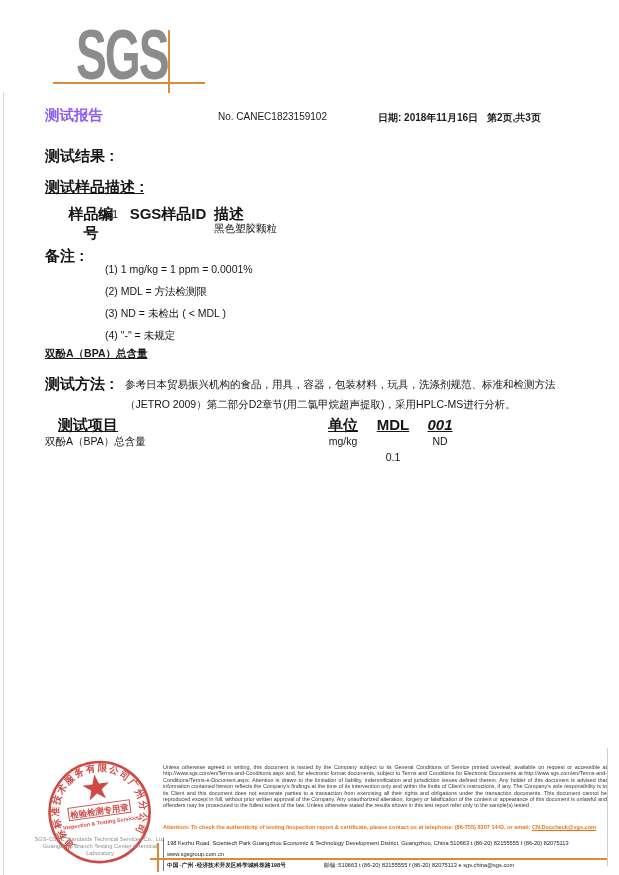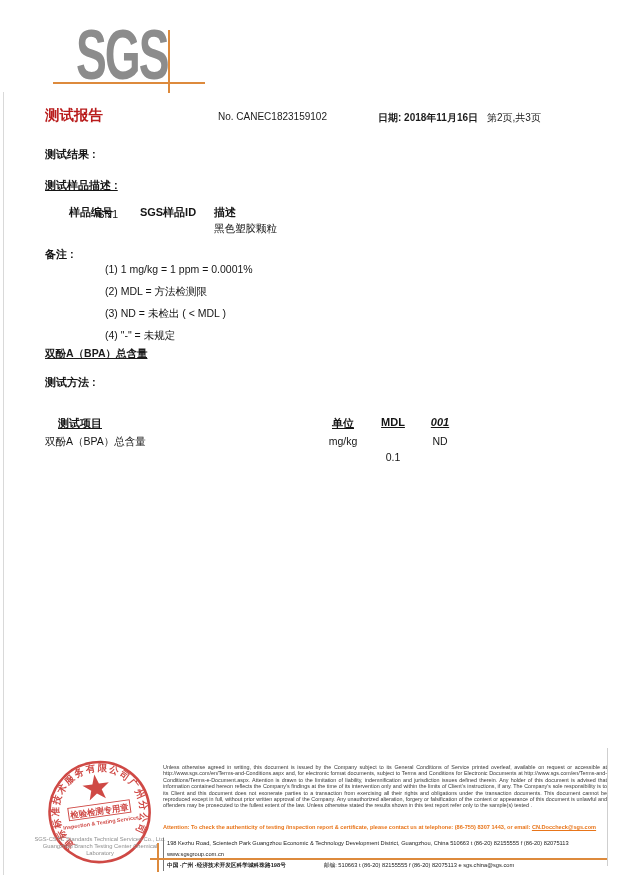--- a/index.html
+++ b/index.html
@@ -8,26 +8,26 @@
     font-family:"Liberation Sans","DejaVu Sans",sans-serif;color:#1c1c1c;padding-left:12px;
   }
   .abs{position:absolute;}
   
   .logo-text{
     left:76px;top:20px;font-size:70px;line-height:1;font-weight:bold;color:#8c8c8c;
     transform:scaleX(0.66);transform-origin:left top;letter-spacing:-3px;
   }
   .cross-h{left:53px;top:82px;width:152px;height:2px;background:#dd8a3c;}
   .cross-v{left:168px;top:30px;width:2px;height:63px;background:#dd8a3c;}
-  .report-title{left:45px;top:106px;font-size:14.5px;font-weight:bold;color:#b91c1c;}
+  .report-title{left:45px;top:106px;font-size:14.5px;font-weight:bold;color:#8b5cf6;}
   .report-no{left:218px;top:111px;font-size:10px;}
   .report-date{left:378px;top:111px;font-size:10px;font-weight:bold;}
-  .report-page{left:487px;top:111px;font-size:10px;font-weight:normal;}
+  .report-page{left:487px;top:111px;font-size:10px;font-weight:bold;}
   
-  .lbl{font-size:11px;font-weight:bold;color:#151515;}
+  .lbl{font-size:15px;font-weight:bold;color:#151515;}
   .txt{font-size:10.5px;color:#151515;}
   .u{text-decoration:underline;}
   .test-result-label{left:45px;top:147px;}
   .sample-desc-label{left:45px;top:178px;}
   .st-h1{left:64px;top:205px;width:54px;text-align:center;}
   .st-h2{left:122px;top:205px;width:92px;text-align:center;}
   .st-h3{left:214px;top:205px;}
   .st-v1{left:64px;top:208px;width:54px;text-align:right;}
   .st-v2{left:131px;top:222px;width:92px;text-align:center;}
   .st-v3{left:214px;top:222px;}
@@ -98,20 +98,21 @@
   <div class="abs txt st-v3">黑色塑胶颗粒</div>
 
   <div class="abs lbl remarks-label">备注 :</div>
   <div class="abs txt remark-1">(1) 1 mg/kg = 1 ppm = 0.0001%</div>
   <div class="abs txt remark-2">(2) MDL = 方法检测限</div>
   <div class="abs txt remark-3">(3) ND = 未检出 ( &lt; MDL )</div>
   <div class="abs txt remark-4">(4) "-" = 未规定</div>
 
   <div class="abs bpa-heading">双酚A（BPA）总含量</div>
   <div class="abs lbl method-label">测试方法 :</div>
+  <div class="abs txt method-text">参考日本贸易振兴机构的食品，用具，容器，包装材料，玩具，洗涤剂规范、标准和检测方法（JETRO 2009）第二部分D2章节(用二氯甲烷超声提取)，采用HPLC-MS进行分析。</div>
 
   <div class="abs lbl u rt-item-h">测试项目</div>
   <div class="abs lbl u rt-unit-h">单位</div>
   <div class="abs lbl u rt-mdl-h">MDL</div>
   <div class="abs lbl u rt-sample-h">001</div>
   <div class="abs txt rt-item">双酚A（BPA）总含量</div>
   <div class="abs txt rt-unit">mg/kg</div>
   <div class="abs txt rt-mdl">0.1</div>
   <div class="abs txt rt-value">ND</div>
 

